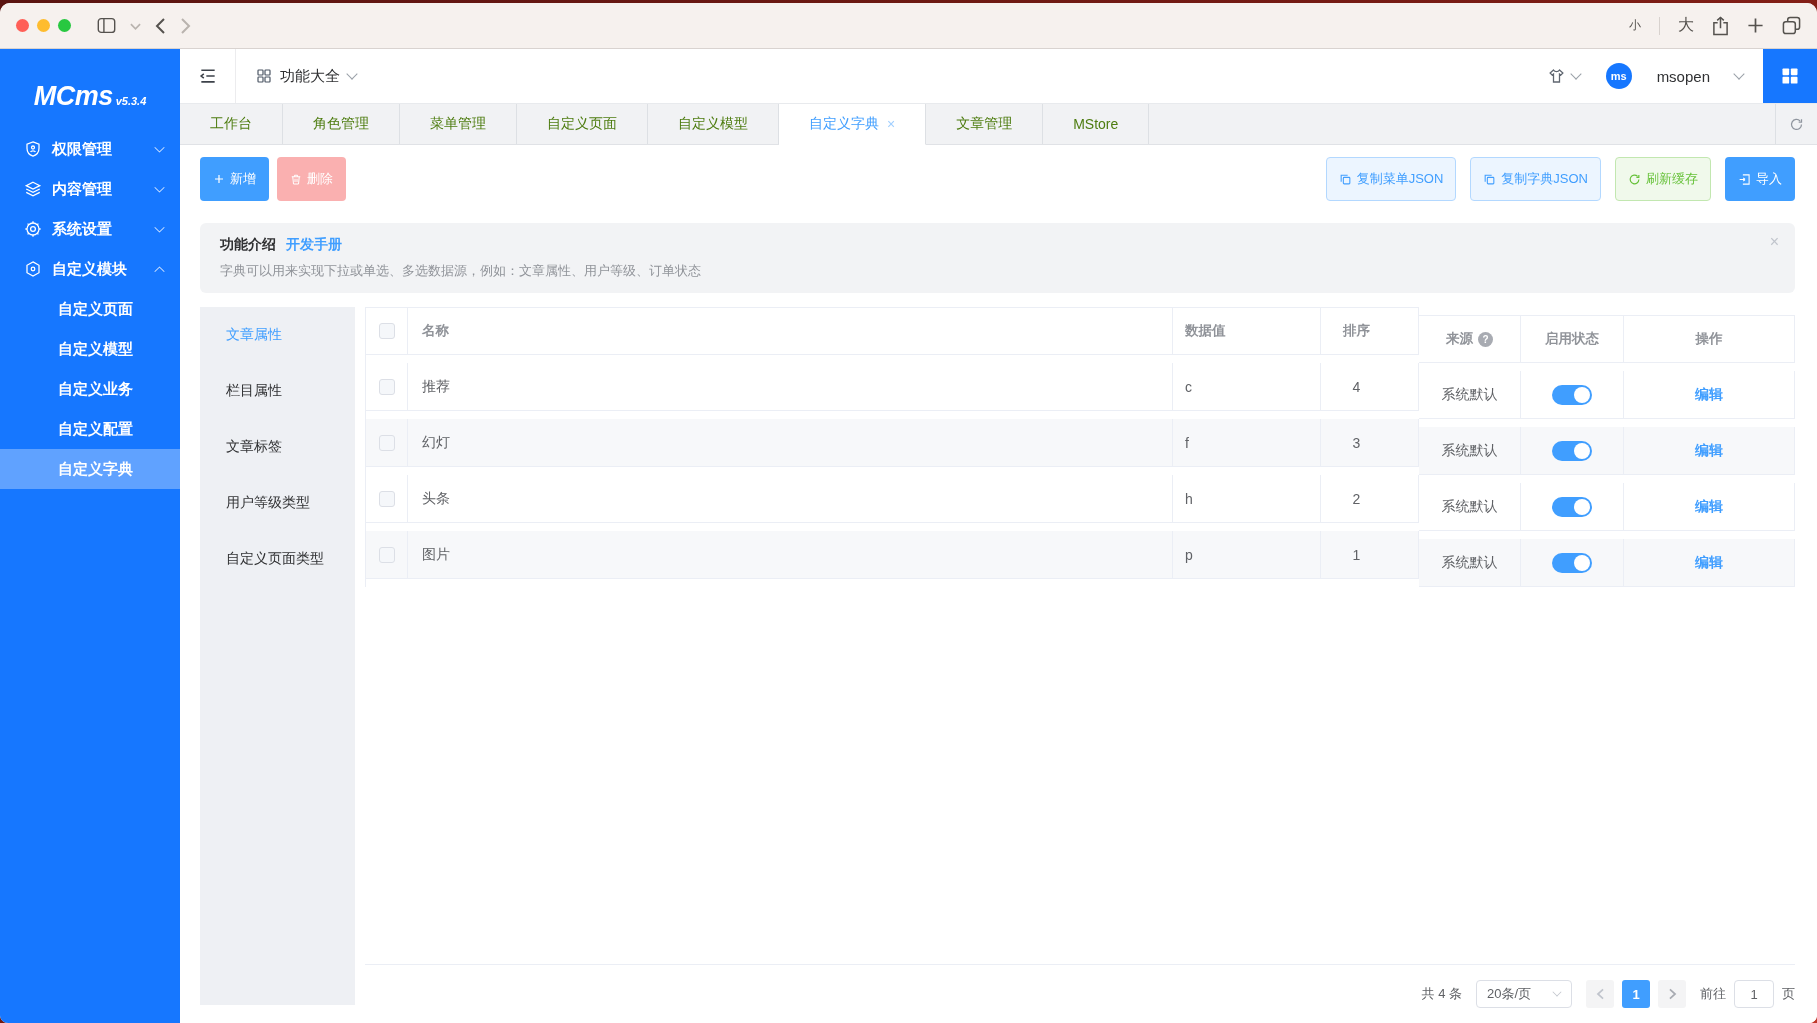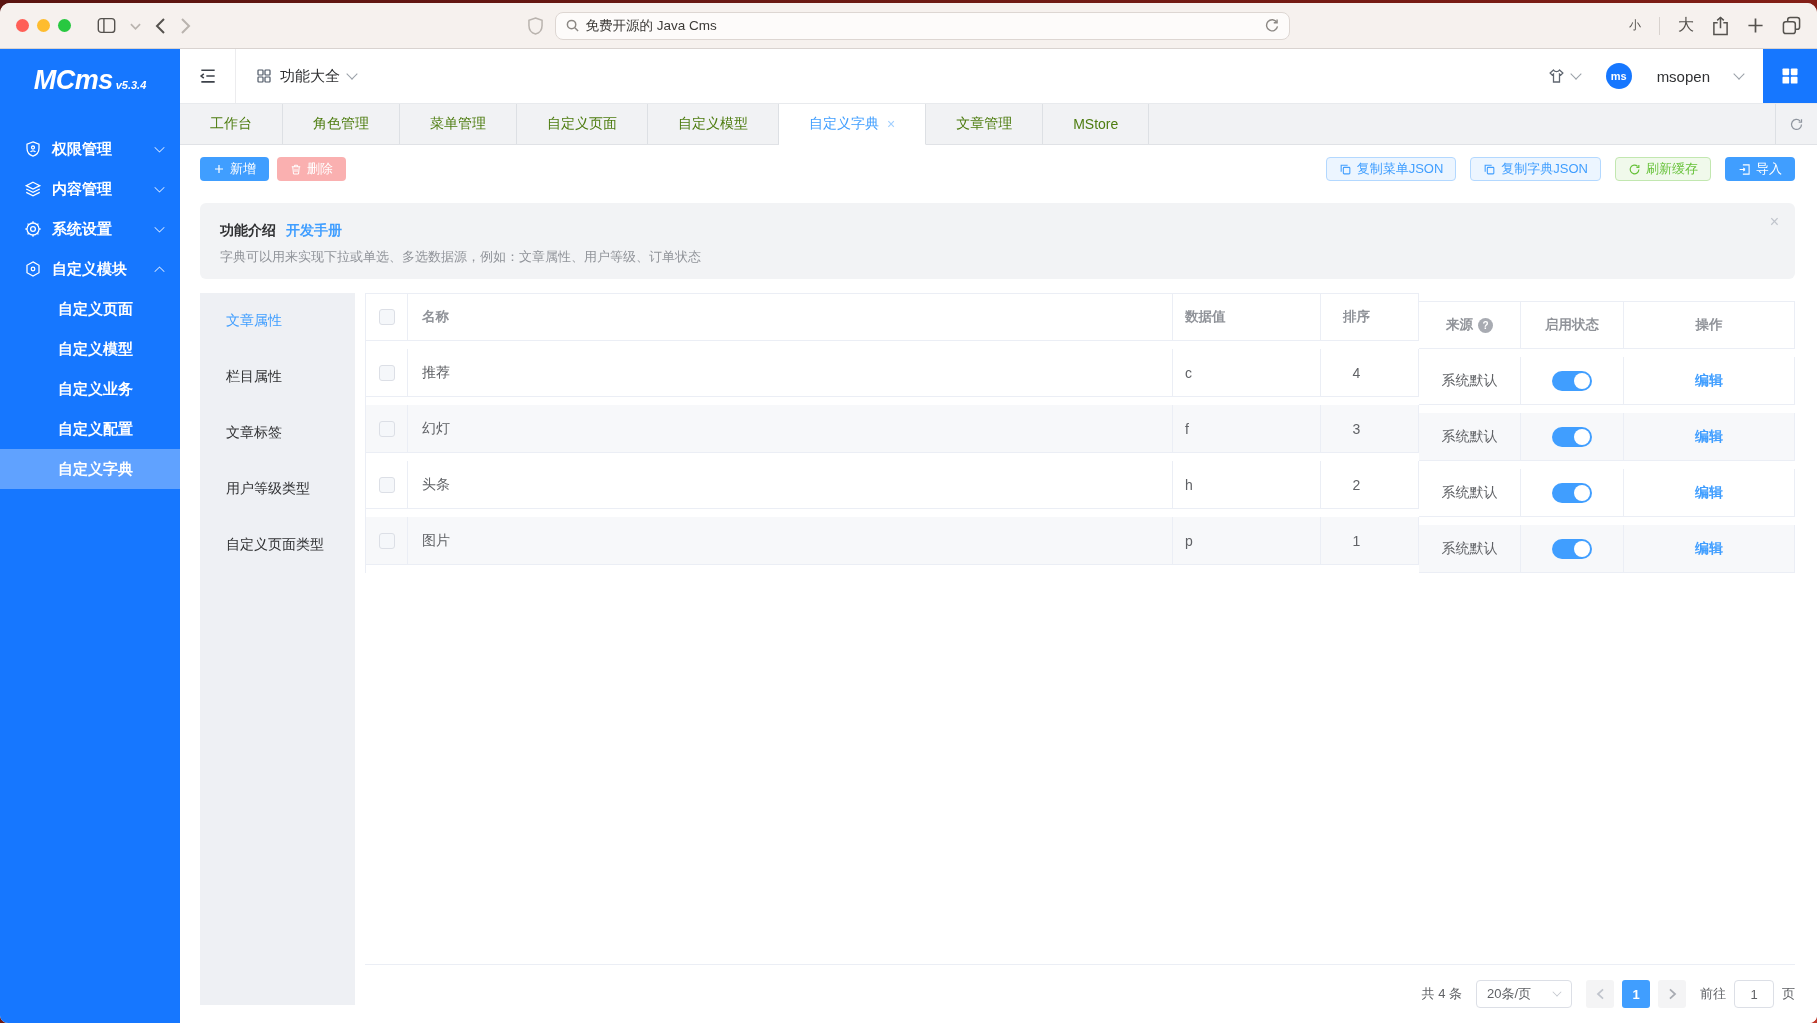--- a/index.html
+++ b/index.html
@@ -29,21 +29,21 @@
   .chrome-right { display:flex; align-items:center; gap:18px; flex:1; justify-content:flex-end; color:#4e4b47; }
   .txt-size { font-size:12px; color:#55524e; }
   .txt-size.big { font-size:16px; }
   .vdiv { width:1px; height:18px; background:#d8d2ce; }
 
   
   .app { flex:1; display:flex; min-height:0; }
 
   
   .sidebar { width:180px; flex:none; background:#1677ff; color:#fff; display:flex; flex-direction:column; }
-  .logo { height:54px; display:flex; align-items:baseline; justify-content:center; gap:3px; padding-top:16px; }
+  .logo { height:54px; display:flex; align-items:baseline; justify-content:center; gap:3px; padding-top:32px; }
   .logo-text { font-size:27px; font-weight:bold; font-style:italic; letter-spacing:-.5px; }
   .logo-ver { font-size:11px; font-style:italic; font-weight:bold; }
   .menu { margin-top:26px; }
   .menu-item { height:40px; display:flex; align-items:center; padding:0 16px 0 24px; gap:10px;
     font-size:15px; font-weight:600; cursor:pointer; }
   .menu-item svg { flex:none; }
   .menu-label { flex:1; }
   .chev { width:9px; height:9px; border-right:1.6px solid rgba(255,255,255,.9);
     border-bottom:1.6px solid rgba(255,255,255,.9); transform:rotate(45deg) scale(.8); margin-top:-4px; }
   .chev.up { transform:rotate(-135deg) scale(.8); margin-top:4px; }
@@ -77,32 +77,32 @@
     border-right:1px solid #dde0e4; cursor:pointer; white-space:nowrap; }
   .tab.active { background:#fff; color:#409eff; border-bottom:1px solid #fff; margin-bottom:-1px; }
   .tab-close { font-size:14px; color:#a0cfff; line-height:1; cursor:pointer; }
   .tab-spacer { flex:1; }
   .tab-refresh { width:42px; border-left:1px solid #dde0e4; display:flex; align-items:center;
     justify-content:center; color:#8f959e; cursor:pointer; }
 
   
   .content { flex:1; background:#fff; display:flex; flex-direction:column; min-height:0; }
   .toolbar { flex:none; display:flex; align-items:center; padding:12px 22px 0 20px; gap:8px; }
-  .btn { height:24px; border-radius:4px; display:inline-flex; align-items:center; gap:5px;
+  .btn { height:44px; border-radius:4px; display:inline-flex; align-items:center; gap:5px;
     font-size:13px; padding:0 12px; cursor:pointer; border:1px solid transparent; font-family:inherit; }
   .btn svg { display:block; }
   .btn-primary { background:#409eff; color:#fff; }
   .btn-danger-disabled { background:#fab0b0; color:#fff; cursor:not-allowed; }
   .btn-plain-blue { background:#ecf5ff; color:#409eff; border-color:#b3d8ff; }
   .btn-plain-green { background:#f0f9eb; color:#67c23a; border-color:#c2e7b0; }
   .toolbar-right { margin-left:auto; display:flex; gap:14px; }
 
   .banner { flex:none; margin:22px 22px 0 20px; background:#f2f3f5; border-radius:6px;
     padding:13px 20px; position:relative; }
-  .banner-title-row { display:flex; align-items:center; gap:10px;margin-top:6px; }
+  .banner-title-row { display:flex; align-items:center; gap:10px; }
   .banner-title { font-size:14px; font-weight:bold; color:#303133; }
   .banner-link { font-size:14px; font-weight:bold; color:#409eff; cursor:pointer; }
   .banner-desc { margin-top:8px; font-size:13px; color:#909399; }
   .banner-close { position:absolute; right:16px; top:10px; color:#c0c4cc; font-size:16px; cursor:pointer; }
 
   .body-row { flex:1; display:flex; min-height:0; padding:14px 22px 0 20px; gap:10px; }
   .dict-nav { width:155px; flex:none; background:#eef0f4; margin-bottom:18px; padding-top:0; }
   .dict-nav-item { height:56px; display:flex; align-items:center; padding-left:26px; font-size:14px;
     color:#303133; cursor:pointer; }
   .dict-nav-item.active { color:#409eff; }
@@ -173,38 +173,20 @@
           <polyline points="9,2 2,9 9,16"></polyline>
         </svg>
       </span>
       <span class="cicon dim">
         <svg width="11" height="18" viewBox="0 0 11 18" fill="none" stroke="currentColor" stroke-width="2">
           <polyline points="2,2 9,9 2,16"></polyline>
         </svg>
       </span>
     </div>
 
-    <div class="addr-wrap">
-      <span class="cicon dim">
-        <svg width="15" height="18" viewBox="0 0 16 19" fill="none" stroke="currentColor" stroke-width="1.6">
-          <path d="M8 1 L15 3.5 V9 C15 14 12 17 8 18 C4 17 1 14 1 9 V3.5 Z"></path>
-        </svg>
-      </span>
-      <div class="addressbar">
-        <svg width="13" height="13" viewBox="0 0 14 14" fill="none" stroke="#8c8884" stroke-width="1.6">
-          <circle cx="6" cy="6" r="4.5"></circle>
-            <line x1="9.5" y1="9.5" x2="13" y2="13"></line>
-        </svg>
-        <input value="免费开源的 Java Cms" style="">
-        <svg width="14" height="15" viewBox="0 0 16 17" fill="none" stroke="#8c8884" stroke-width="1.6">
-          <path d="M13.5 5 A6.3 6.3 0 1 0 14.3 9.5"></path>
-            <polyline points="13.8,1.5 13.8,5.4 10,5.4"></polyline>
-        </svg>
-      </div>
-    </div>
 
     <div class="chrome-right">
       <span class="txt-size">小</span>
       <span class="vdiv"></span>
       <span class="txt-size big">大</span>
       <span class="cicon">
         <svg width="17" height="20" viewBox="0 0 18 21" fill="none" stroke="currentColor" stroke-width="1.6">
           <path d="M6 7 H2 V19.5 H16 V7 H12"></path>
             <line x1="9" y1="1.5" x2="9" y2="13"></line>
             <polyline points="5.5,4.5 9,1.5 12.5,4.5"></polyline>

